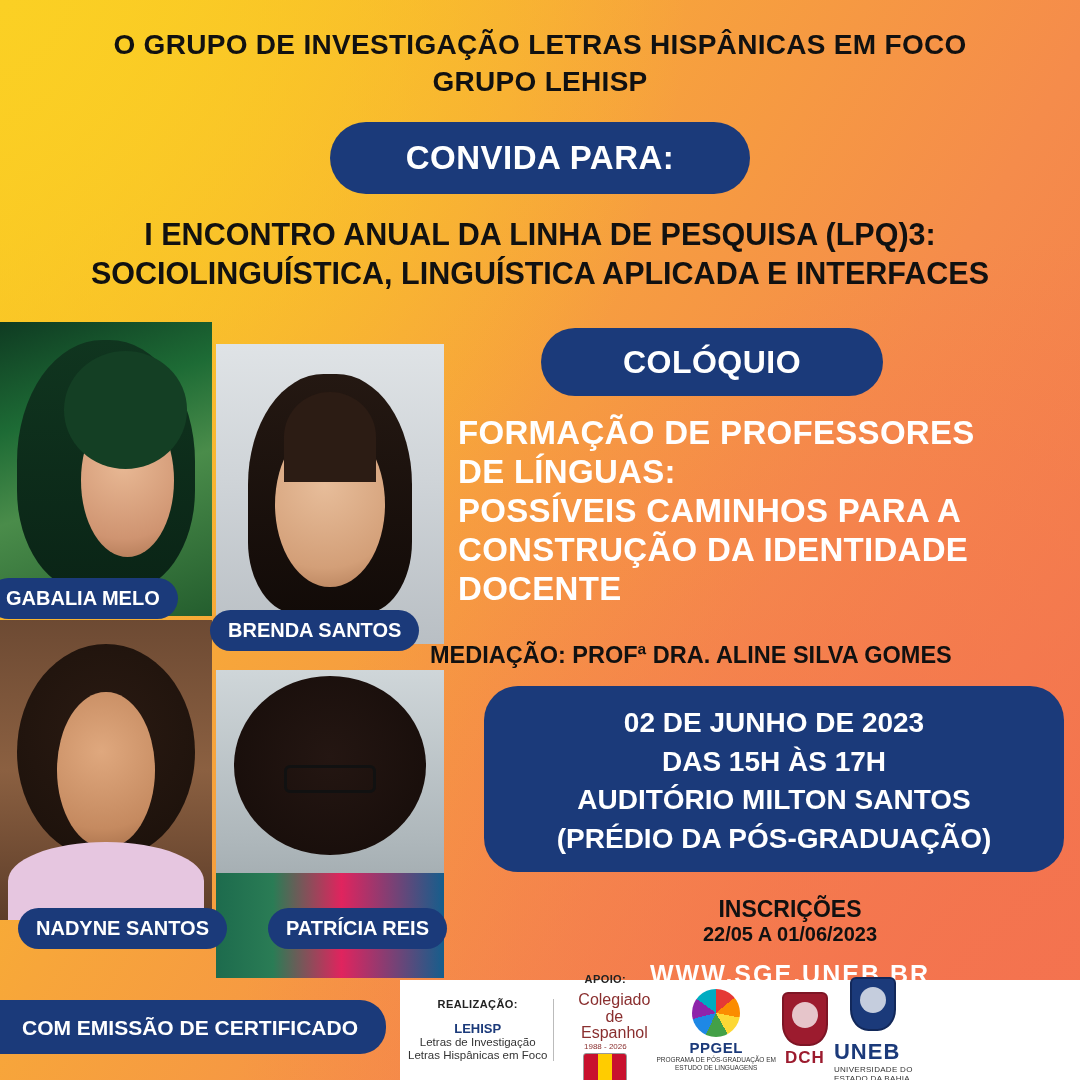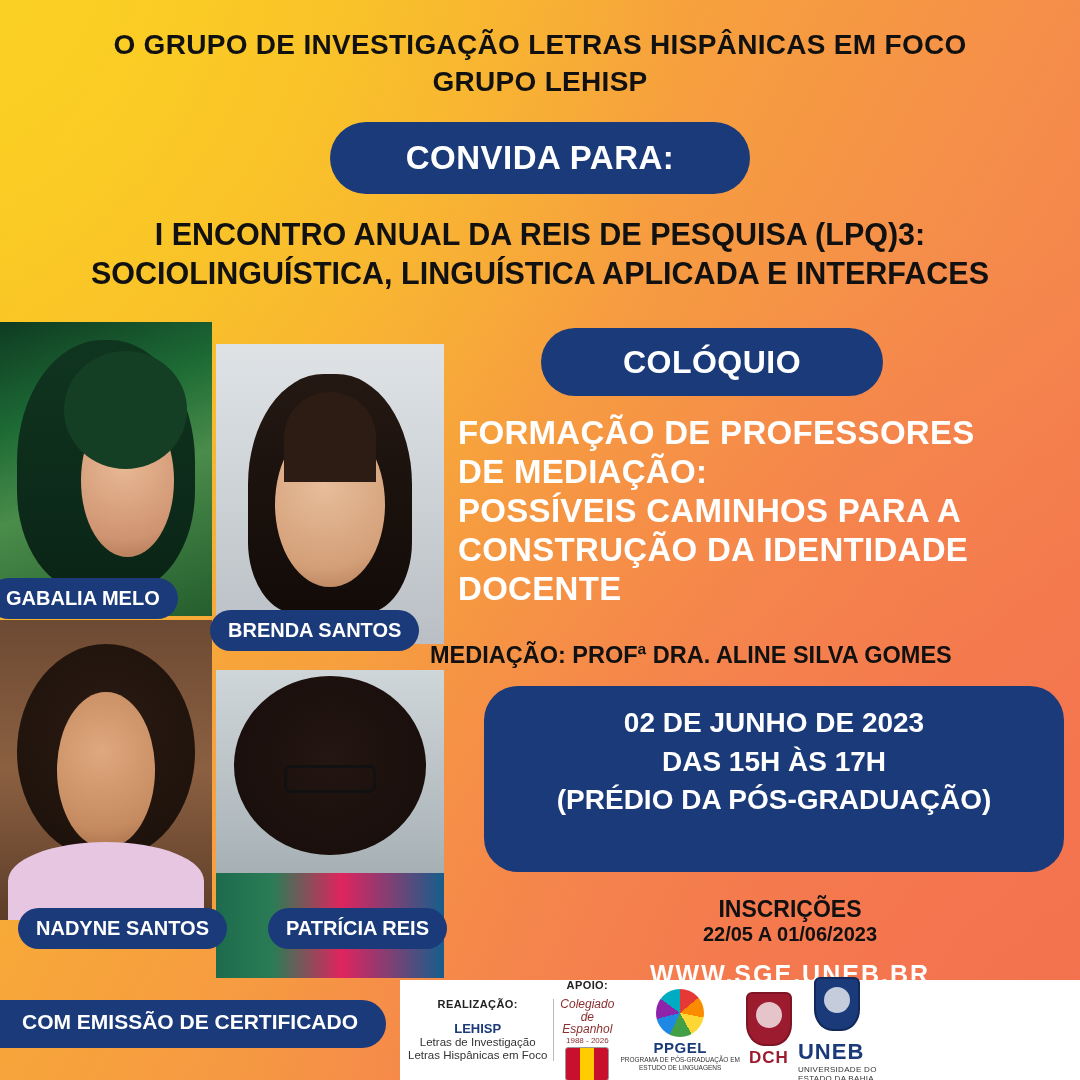--- a/index.html
+++ b/index.html
@@ -125,21 +125,21 @@
   .nm1 { left: -12px;  top: 578px; }
   .nm2 { left: 210px;  top: 610px; }
   .nm3 { left: 18px;   top: 908px; }
   .nm4 { left: 268px;  top: 908px; }
 
   .cert {
     position: absolute;
     left: 0; top: 1000px;
     background: #1b3a7a; color: #fff;
     font-weight: bold; font-size: 21px;
-    padding: 10px 28px 14px 22px;
+    padding: 16px 28px 14px 22px;
     border-radius: 0 26px 26px 0;
     white-space: nowrap;
   }
 
   
   .coloquio {
     position: absolute;
     left: 541px; top: 328px;
     width: 342px; height: 68px;
     line-height: 68px;
@@ -200,21 +200,21 @@
     gap: 6px;
   }
   .foot-col { display:flex; flex-direction:column; align-items:center; justify-content:center; }
   .foot-label { font-size: 11px; font-weight: bold; color:#222; letter-spacing:.4px; }
   .lehisp { text-align:center; line-height:1.12; }
   .lehisp .b { font-size: 13px; font-weight: bold; color:#1b3a7a; }
   .lehisp .s { font-size: 11.5px; color:#333; }
   .vdiv { width:1px; height:62px; background:#bbb; }
 
   .esp { text-align:center; }
-  .esp .t1 { font-size: 12px; font-style: italic; color:#8a2f2f; line-height:1.05; }
+  .esp .t1 { font-size: 16px; color:#8a2f2f; line-height:1.05;margin-left:18px; }
   .esp .t2 { font-size: 8px; color:#8a2f2f; }
   .crest { width: 44px; height: 34px; margin: 2px auto 0;
            background: linear-gradient(90deg,#c8102e 0 33%, #ffcc00 33% 66%, #c8102e 66% 100%);
            border:1px solid #999; border-radius: 3px; }
 
   .ppgel { text-align:center; }
   .ppgel .wheel { width: 48px; height: 48px; margin: 0 auto 2px; border-radius: 50%;
     background: conic-gradient(#e53935 0 14%, #fb8c00 14% 28%, #fdd835 28% 42%, #43a047 42% 57%,
                                #1e88e5 57% 71%, #8e24aa 71% 85%, #00acc1 85% 100%); }
   .ppgel .t1 { font-size: 15px; font-weight: bold; color:#1b3a7a; letter-spacing:.5px; }
@@ -236,21 +236,21 @@
 <div class="poster">
 
   <div class="header">
     <div>O GRUPO DE INVESTIGAÇÃO LETRAS HISPÂNICAS EM FOCO</div>
     <div>GRUPO LEHISP</div>
   </div>
 
   <div class="pill convida">CONVIDA PARA:</div>
 
   <div class="encontro">
-    <div>I  ENCONTRO ANUAL DA REIS DE PESQUISA (LPQ)3:</div>
+    <div>I  ENCONTRO ANUAL DA LINHA DE PESQUISA (LPQ)3:</div>
     <div>SOCIOLINGUÍSTICA, LINGUÍSTICA APLICADA E INTERFACES</div>
   </div>
 
   <div class="photos">
     <div class="photo ph1">
       <div class="sky"></div>
         <div class="hair"></div>
         <div class="face"></div>
         <div class="hair2"></div>
     </div>
@@ -279,31 +279,32 @@
   <div class="name-tag nm2">BRENDA SANTOS</div>
   <div class="name-tag nm3">NADYNE SANTOS</div>
   <div class="name-tag nm4">PATRÍCIA  REIS</div>
 
   <div class="cert">COM EMISSÃO DE CERTIFICADO</div>
 
   <div class="pill coloquio">COLÓQUIO</div>
 
   <div class="talk-title">
     <div>FORMAÇÃO DE PROFESSORES</div>
-    <div>DE MEDIAÇÃO:</div>
+    <div>DE LÍNGUAS:</div>
     <div>POSSÍVEIS CAMINHOS PARA A</div>
     <div>CONSTRUÇÃO DA IDENTIDADE</div>
     <div>DOCENTE</div>
   </div>
 
   <div class="mediacao">MEDIAÇÃO: PROFª DRA. ALINE SILVA GOMES</div>
 
   <div class="when-box">
     <div>02 DE JUNHO DE 2023</div>
     <div>DAS 15H ÀS 17H</div>
+    <div>AUDITÓRIO MILTON SANTOS</div>
     <div>(PRÉDIO DA PÓS-GRADUAÇÃO)</div>
   </div>
 
   <div class="insc">
     <div class="l1">INSCRIÇÕES</div>
     <div class="l2">22/05 A 01/06/2023</div>
     <div class="l3">WWW.SGE.UNEB.BR</div>
   </div>
 
   <div class="footer">

